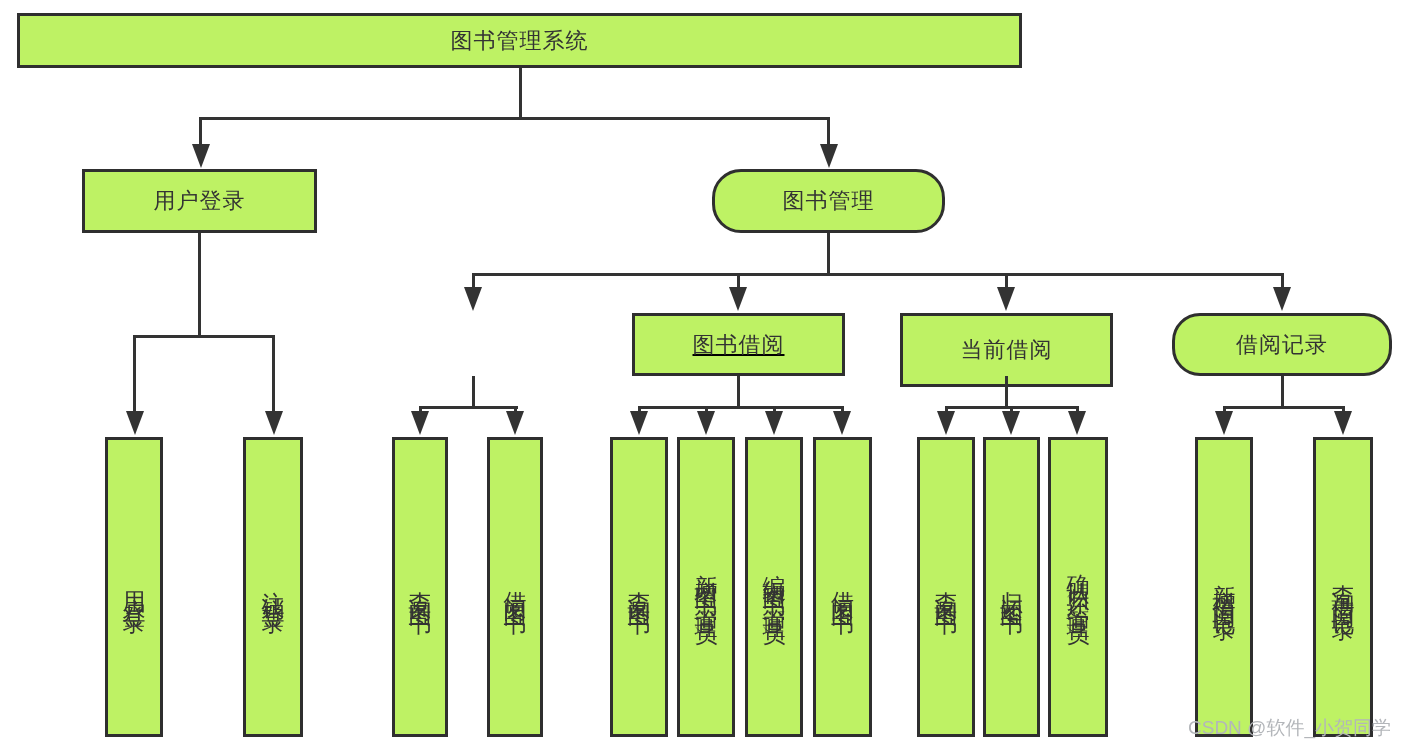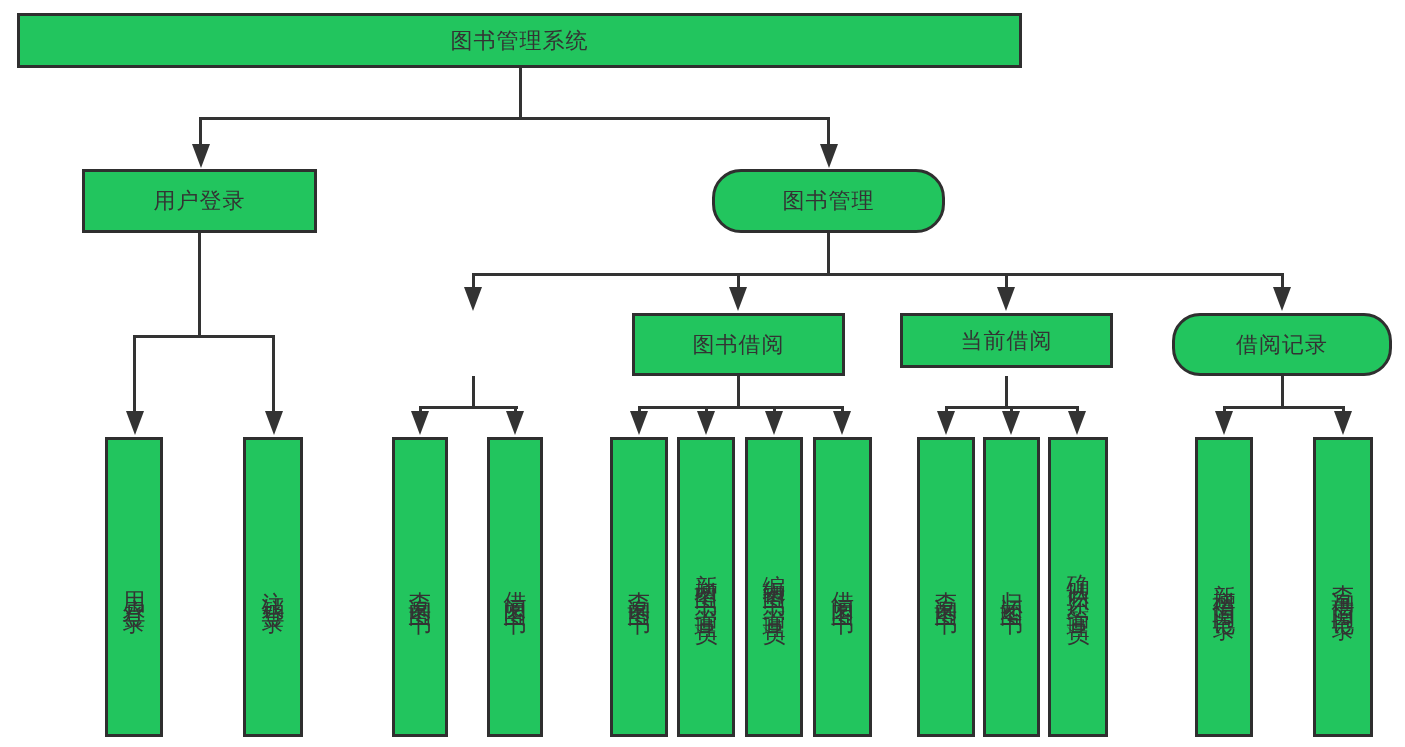--- a/index.html
+++ b/index.html
@@ -1,21 +1,21 @@
 <!DOCTYPE html>
 <html><head>
 <meta charset="utf-8">
 <style>
   html,body { margin:0; padding:0; background:#ffffff; }
   #stage {
     position:relative; width:1405px; height:747px; background:#ffffff;
     font-family:"Liberation Sans","DejaVu Sans",sans-serif; overflow:hidden;
   }
   .box {
-    position:absolute; background:#22c55e; border:3px solid #2f2f2f;
+    position:absolute; background:#bef264; border:3px solid #2f2f2f;
     box-sizing:border-box; display:flex; align-items:center; justify-content:center;
   }
   .hlabel { font-size:22px; color:#333333; letter-spacing:1px; white-space:nowrap; }
   .vlabel {
     writing-mode:vertical-rl; text-orientation:mixed;
     font-size:23px; color:#333333; letter-spacing:7px; line-height:1;
   }
   .line { position:absolute; background:#333333; }
   .arrow {
     position:absolute; width:0; height:0;
@@ -61,24 +61,24 @@
   <div class="line" style="left:472px;top:273px;width:811px;height:3px;"></div>
   <div class="line" style="left:472px;top:273px;width:3px;height:18px;"></div>
   <div class="arrow" style="left:464px;top:287px;"></div>
   <div class="line" style="left:737px;top:273px;width:3px;height:18px;"></div>
   <div class="arrow" style="left:729px;top:287px;"></div>
   <div class="line" style="left:1005px;top:273px;width:3px;height:18px;"></div>
   <div class="arrow" style="left:997px;top:287px;"></div>
   <div class="line" style="left:1281px;top:273px;width:3px;height:18px;"></div>
   <div class="arrow" style="left:1273px;top:287px;"></div>
 
-  <div class="box" style="left:632px;top:313px;width:213px;height:63px;">
+  <div class="box" style="left:632px;top:313px;width:213px;height:63px;text-decoration:underline;">
     <span class="hlabel">图书借阅</span>
   </div>
-  <div class="box" style="left:900px;top:313px;width:213px;height:55px;">
+  <div class="box" style="left:900px;top:313px;width:213px;height:74px;">
     <span class="hlabel">当前借阅</span>
   </div>
   <div class="box" style="left:1172px;top:313px;width:220px;height:63px;border-radius:28px;">
     <span class="hlabel">借阅记录</span>
   </div>
 
   <div class="line" style="left:472px;top:376px;width:3px;height:33px;"></div>
   <div class="line" style="left:419px;top:406px;width:99px;height:3px;"></div>
   <div class="line" style="left:419px;top:406px;width:3px;height:8px;"></div>
   <div class="arrow" style="left:411px;top:411px;"></div>
@@ -149,14 +149,15 @@
     <span class="vlabel">确认归还（管理员）</span>
   </div>
 
   <div class="box vbox" style="left:1195px;top:437px;width:58px;height:300px;">
     <span class="vlabel">新增借阅记录</span>
   </div>
   <div class="box vbox" style="left:1313px;top:437px;width:60px;height:300px;">
     <span class="vlabel">查询借阅记录</span>
   </div>
 
+  <div class="watermark">CSDN @软件_小贺同学</div>
 
 </div>
 
 </body></html>

